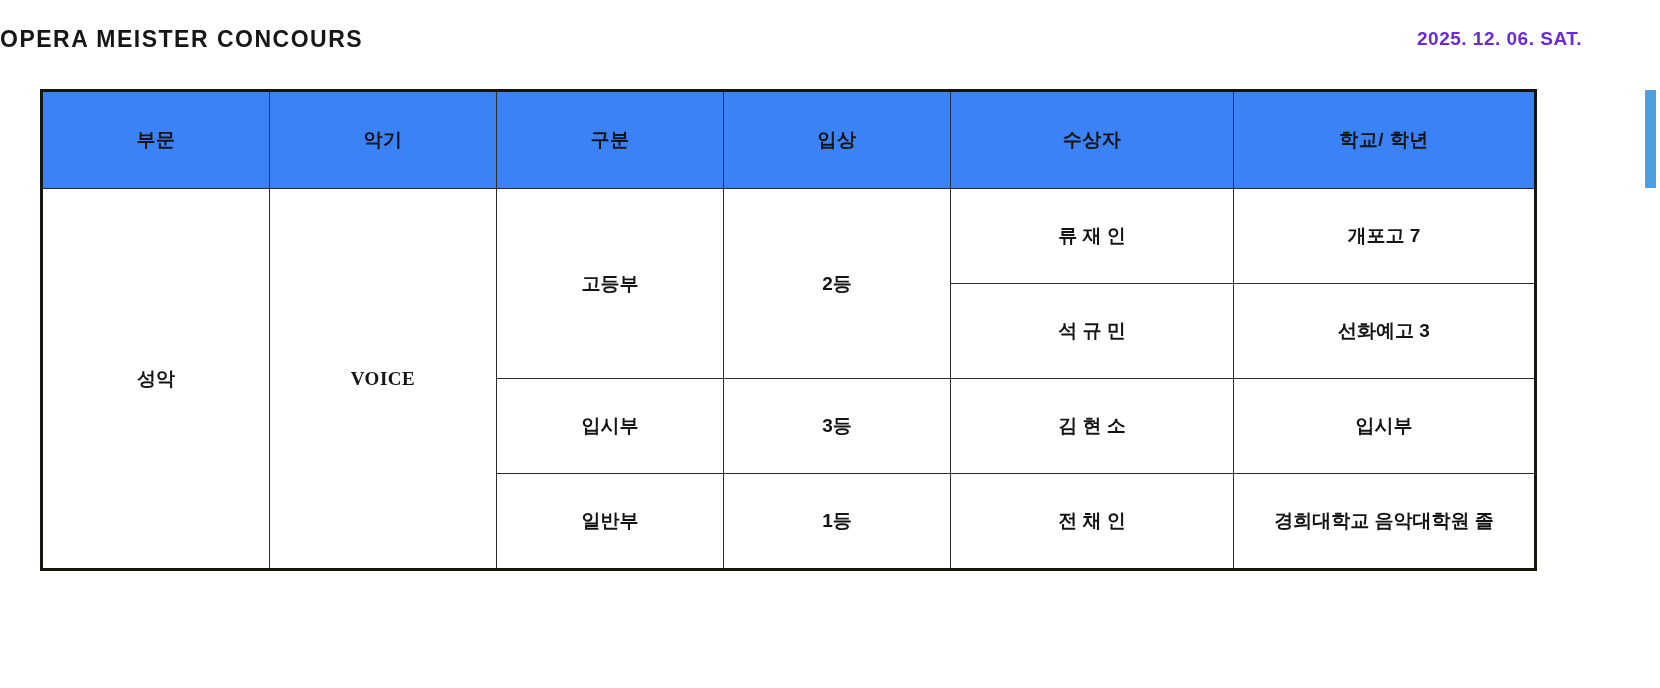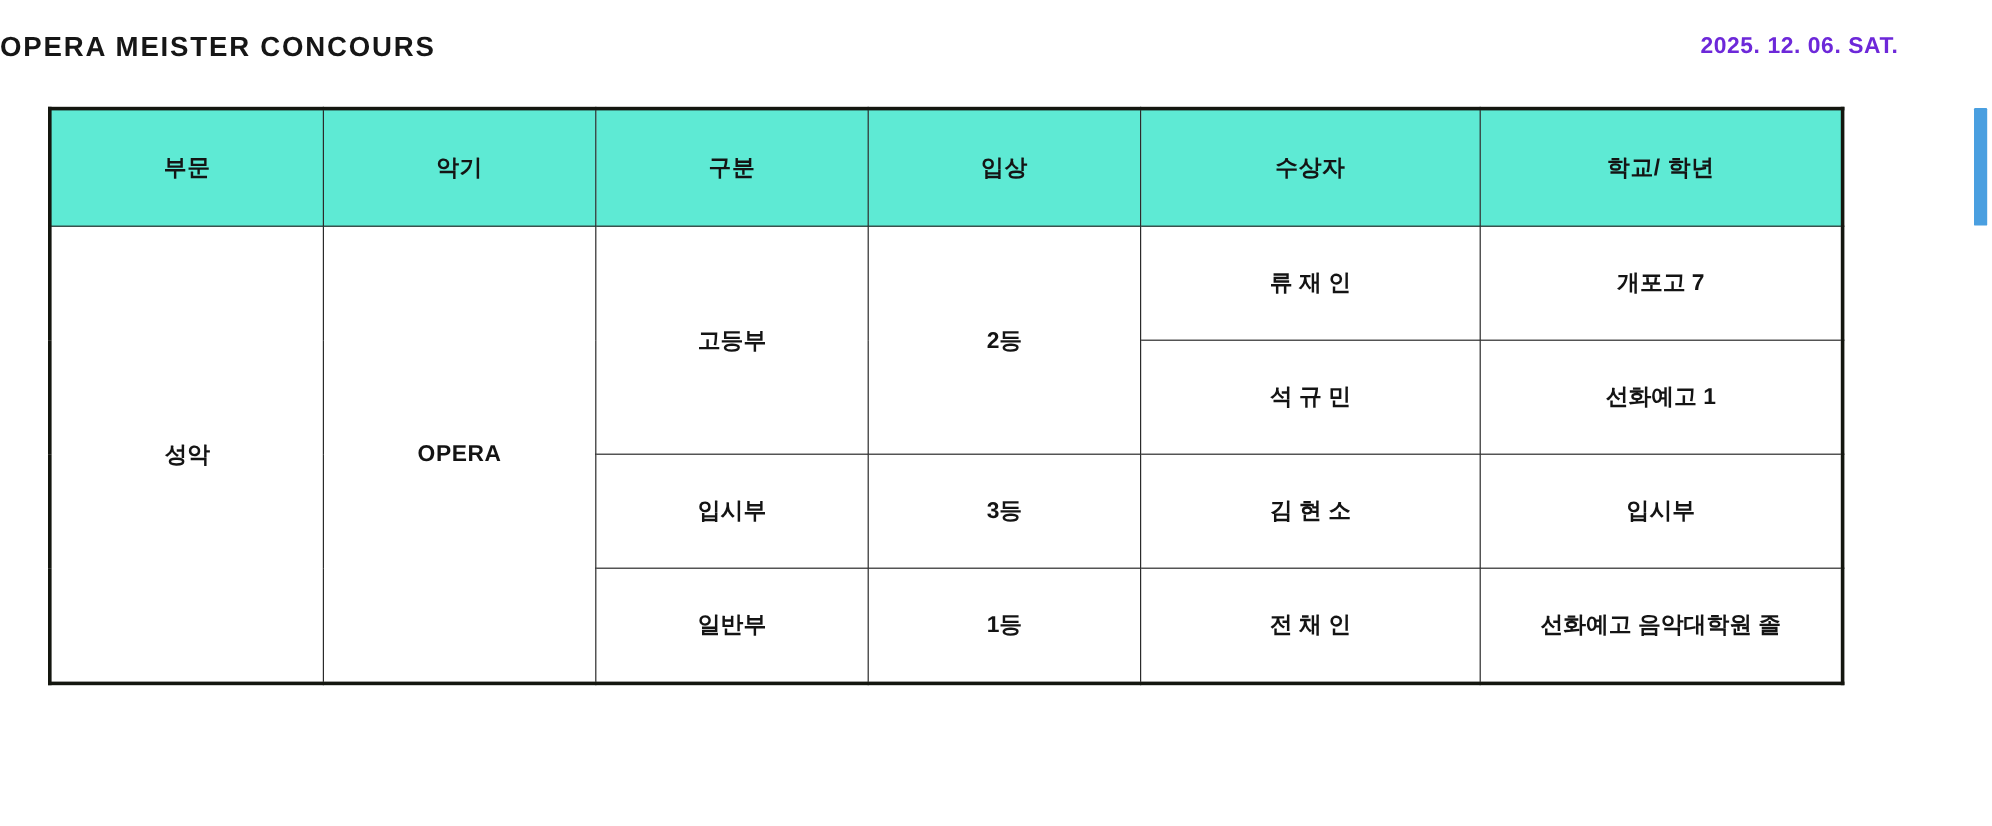--- a/index.html
+++ b/index.html
@@ -58,21 +58,21 @@
     border: 1px solid #2b2b2b;
     text-align: center;
     vertical-align: middle;
     font-size: 19px;
     font-weight: 700;
     color: #141414;
     padding: 0;
   }
 
   thead th {
-    background: #5eead4;
+    background: #3b82f6;
     color: #ffffff;
     height: 96px;
     font-size: 20px;
     font-weight: 700;
     letter-spacing: 0.5px;
     border: 1px solid #3b4431;
     border-bottom: 2px solid #14160f;
   }
   thead th:first-child { border-left: none; }
   thead th:last-child { border-right: none; margin-top: 27px; }
@@ -81,20 +81,21 @@
 
   .col-part   { width: 226px; }
   .col-instr  { width: 226px; }
   .col-div    { width: 226px; }
   .col-prize  { width: 226px; }
   .col-winner { width: 282px; }
   .col-school { width: 300px; }
 
   td.merged-left {
     border-right: 2px solid #2b2b2b;
+    font-family: Liberation Serif, serif;
   }
   .cell-instr-text {
     font-weight: 600;
     letter-spacing: 0.5px;
   }
 
   .scroll-marker {
     position: absolute;
     right: 4px;
     top: 90px;
@@ -122,37 +123,37 @@
         <th class="col-instr">악기</th>
         <th class="col-div">구분</th>
         <th class="col-prize">입상</th>
         <th class="col-winner">수상자</th>
         <th class="col-school">학교/ 학년</th>
       </tr>
     </thead>
     <tbody>
       <tr>
         <td class="col-part merged-left" rowspan="4">성악</td>
-        <td class="col-instr merged-left cell-instr-text" rowspan="4">OPERA</td>
+        <td class="col-instr merged-left cell-instr-text" rowspan="4">VOICE</td>
         <td class="col-div" rowspan="2">고등부</td>
         <td class="col-prize" rowspan="2">2등</td>
         <td class="col-winner">류 재 인</td>
         <td class="col-school">개포고 7</td>
       </tr>
       <tr>
         <td class="col-winner">석 규 민</td>
-        <td class="col-school">선화예고 1</td>
+        <td class="col-school">선화예고 3</td>
       </tr>
       <tr>
         <td class="col-div">입시부</td>
         <td class="col-prize">3등</td>
         <td class="col-winner">김 현 소</td>
         <td class="col-school">입시부</td>
       </tr>
       <tr>
         <td class="col-div">일반부</td>
         <td class="col-prize">1등</td>
         <td class="col-winner">전 채 인</td>
-        <td class="col-school">선화예고 음악대학원 졸</td>
+        <td class="col-school">경희대학교 음악대학원 졸</td>
       </tr>
     </tbody>
   </table>
 </div>
 
 </body></html>

